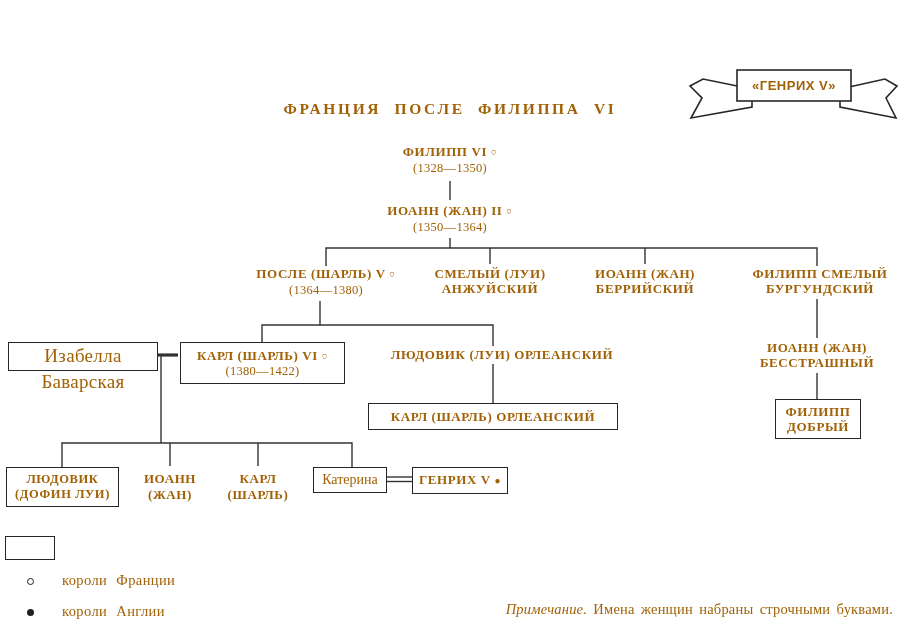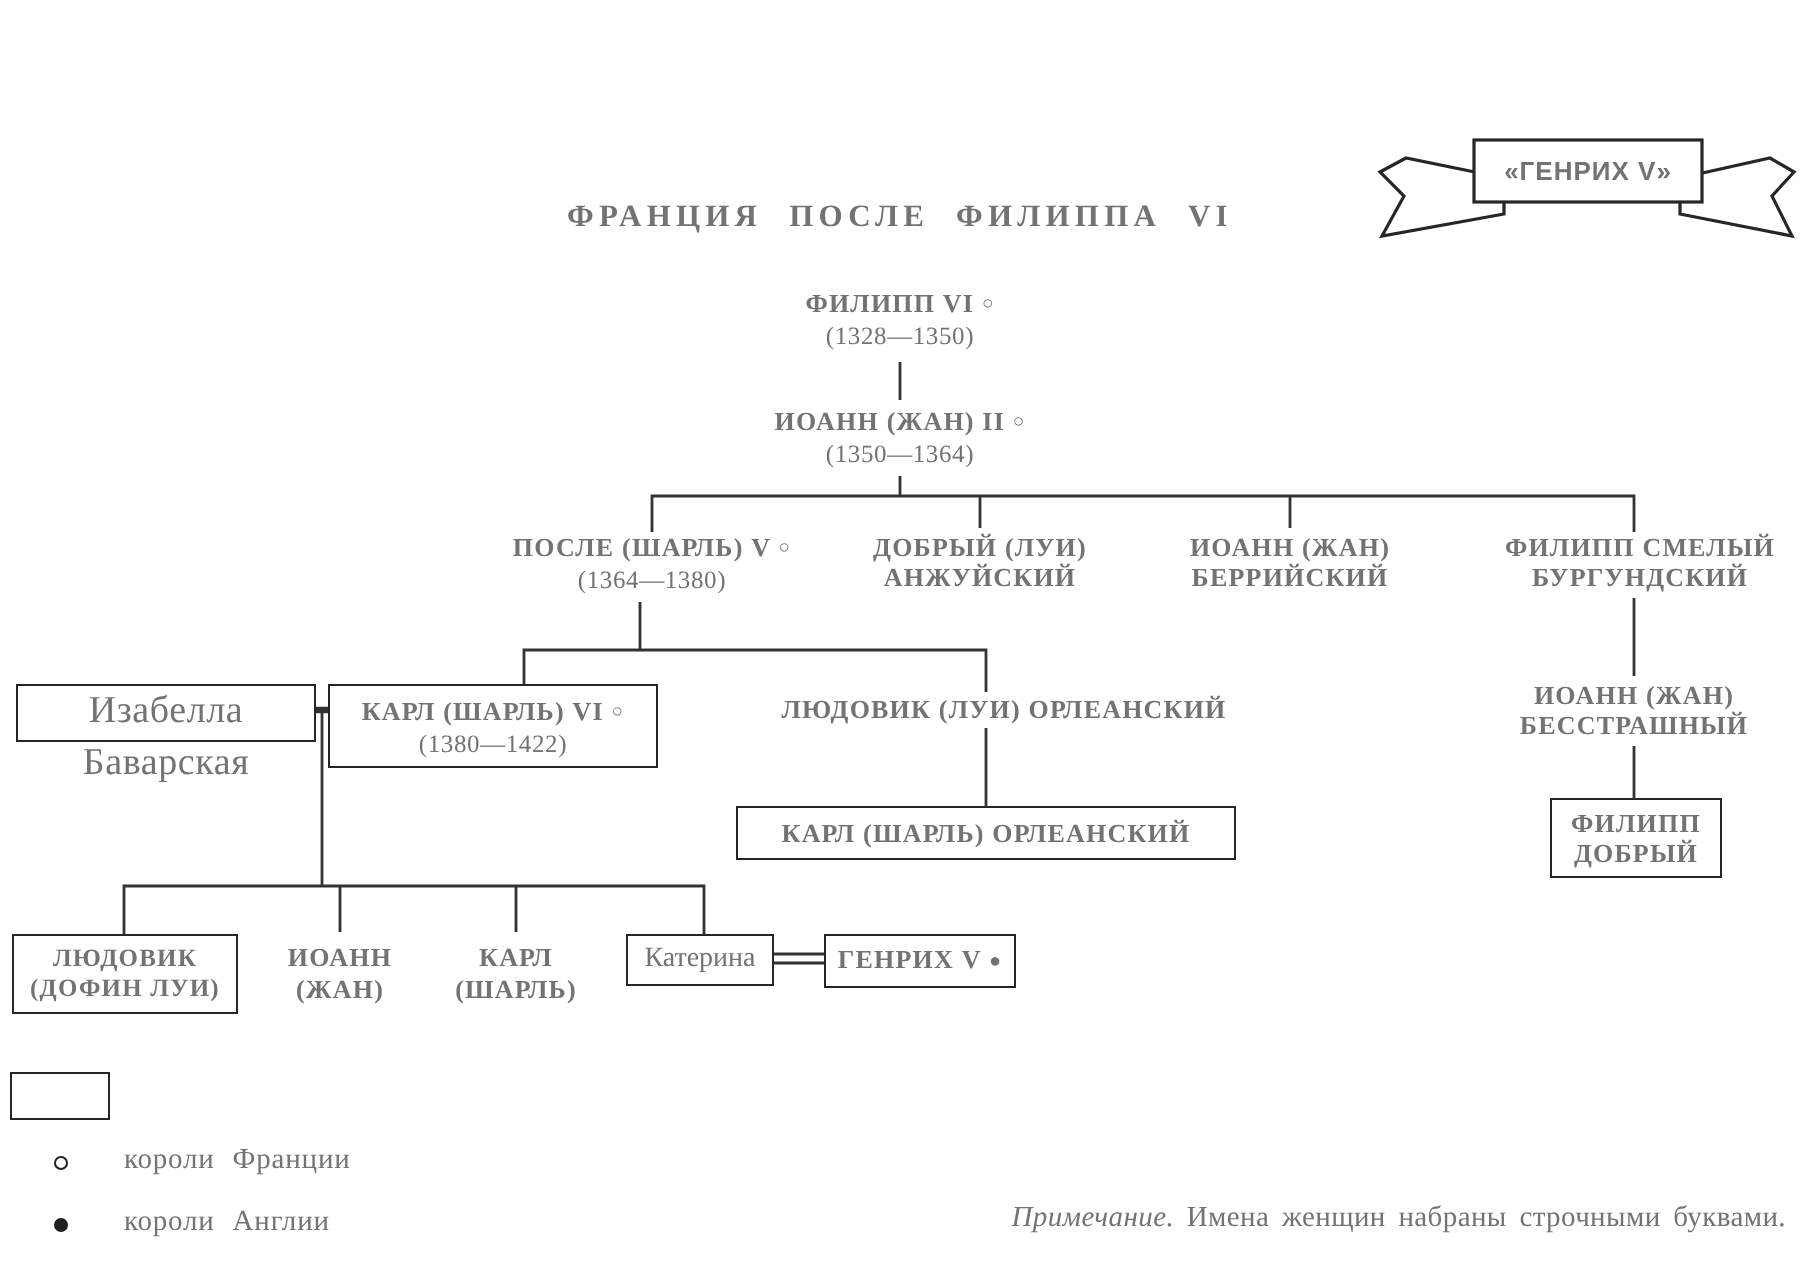--- a/index.html
+++ b/index.html
@@ -1,18 +1,18 @@
 <!DOCTYPE html>
 <html><head>
 <meta charset="utf-8">
 <style>
   html,body{margin:0;padding:0;background:#f4f4f2;}
   .stage{
     position:relative;width:900px;height:633px;background:#ffffff;
-    font-family:"Liberation Serif","DejaVu Serif",serif;color:#737373;
+    font-family:"Liberation Serif","DejaVu Serif",serif;color:#a16207;
     overflow:hidden;
   }
   .abs{position:absolute;}
   .ctr{text-align:center;}
   .name{font-weight:bold;font-size:13px;letter-spacing:0.6px;line-height:15px;white-space:nowrap;}
   .name2{font-weight:bold;font-size:13px;letter-spacing:0.6px;line-height:15px;}
   .name2 span{display:block;white-space:nowrap;}
   .years{font-weight:normal;font-size:12.5px;letter-spacing:0.3px;line-height:15px;white-space:nowrap;}
   .boxed{border:1.6px solid #262626;background:#fff;box-sizing:border-box;text-align:center;}
   .mk{font-size:9.5px;vertical-align:1.5px;}
@@ -83,39 +83,39 @@
   </div>
   <div class="abs ctr years" style="left:350px;top:220px;width:200px;">(1350—1364)</div>
 
   <div class="abs ctr name" style="left:226px;top:266px;width:200px;">
     <span>ПОСЛЕ (ШАРЛЬ) V</span>
     <span class="mk">○</span>
   </div>
   <div class="abs ctr years" style="left:226px;top:283px;width:200px;">(1364—1380)</div>
 
   <div class="abs ctr name2" style="left:400px;top:266px;width:180px;">
-    <span>ДОБРЫЙ (ЛУИ)</span>
+    <span>СМЕЛЫЙ (ЛУИ)</span>
     <span>АНЖУЙСКИЙ</span>
   </div>
 
   <div class="abs ctr name2" style="left:555px;top:266px;width:180px;">
     <span>ИОАНН (ЖАН)</span>
     <span>БЕРРИЙСКИЙ</span>
   </div>
 
   <div class="abs ctr name2" style="left:735px;top:266px;width:170px;">
     <span>ФИЛИПП СМЕЛЫЙ</span>
     <span>БУРГУНДСКИЙ</span>
   </div>
 
   <div class="abs boxed" style="left:8px;top:342px;width:150px;height:29px;line-height:26px;font-size:19px;letter-spacing:0.3px;">
     <span>Изабелла Баварская</span>
   </div>
 
-  <div class="abs boxed" style="left:164px;top:342px;width:165px;height:42px;padding-top:5px;">
+  <div class="abs boxed" style="left:180px;top:342px;width:165px;height:42px;padding-top:5px;">
     <div class="name">
       <span>КАРЛ (ШАРЛЬ) VI</span>
       <span class="mk">○</span>
     </div>
     <div class="years">(1380—1422)</div>
   </div>
 
   <div class="abs ctr name" style="left:382px;top:347px;width:240px;">ЛЮДОВИК (ЛУИ) ОРЛЕАНСКИЙ</div>
 
   <div class="abs boxed name" style="left:368px;top:403px;width:250px;height:27px;line-height:25px;">КАРЛ (ШАРЛЬ) ОРЛЕАНСКИЙ</div>

